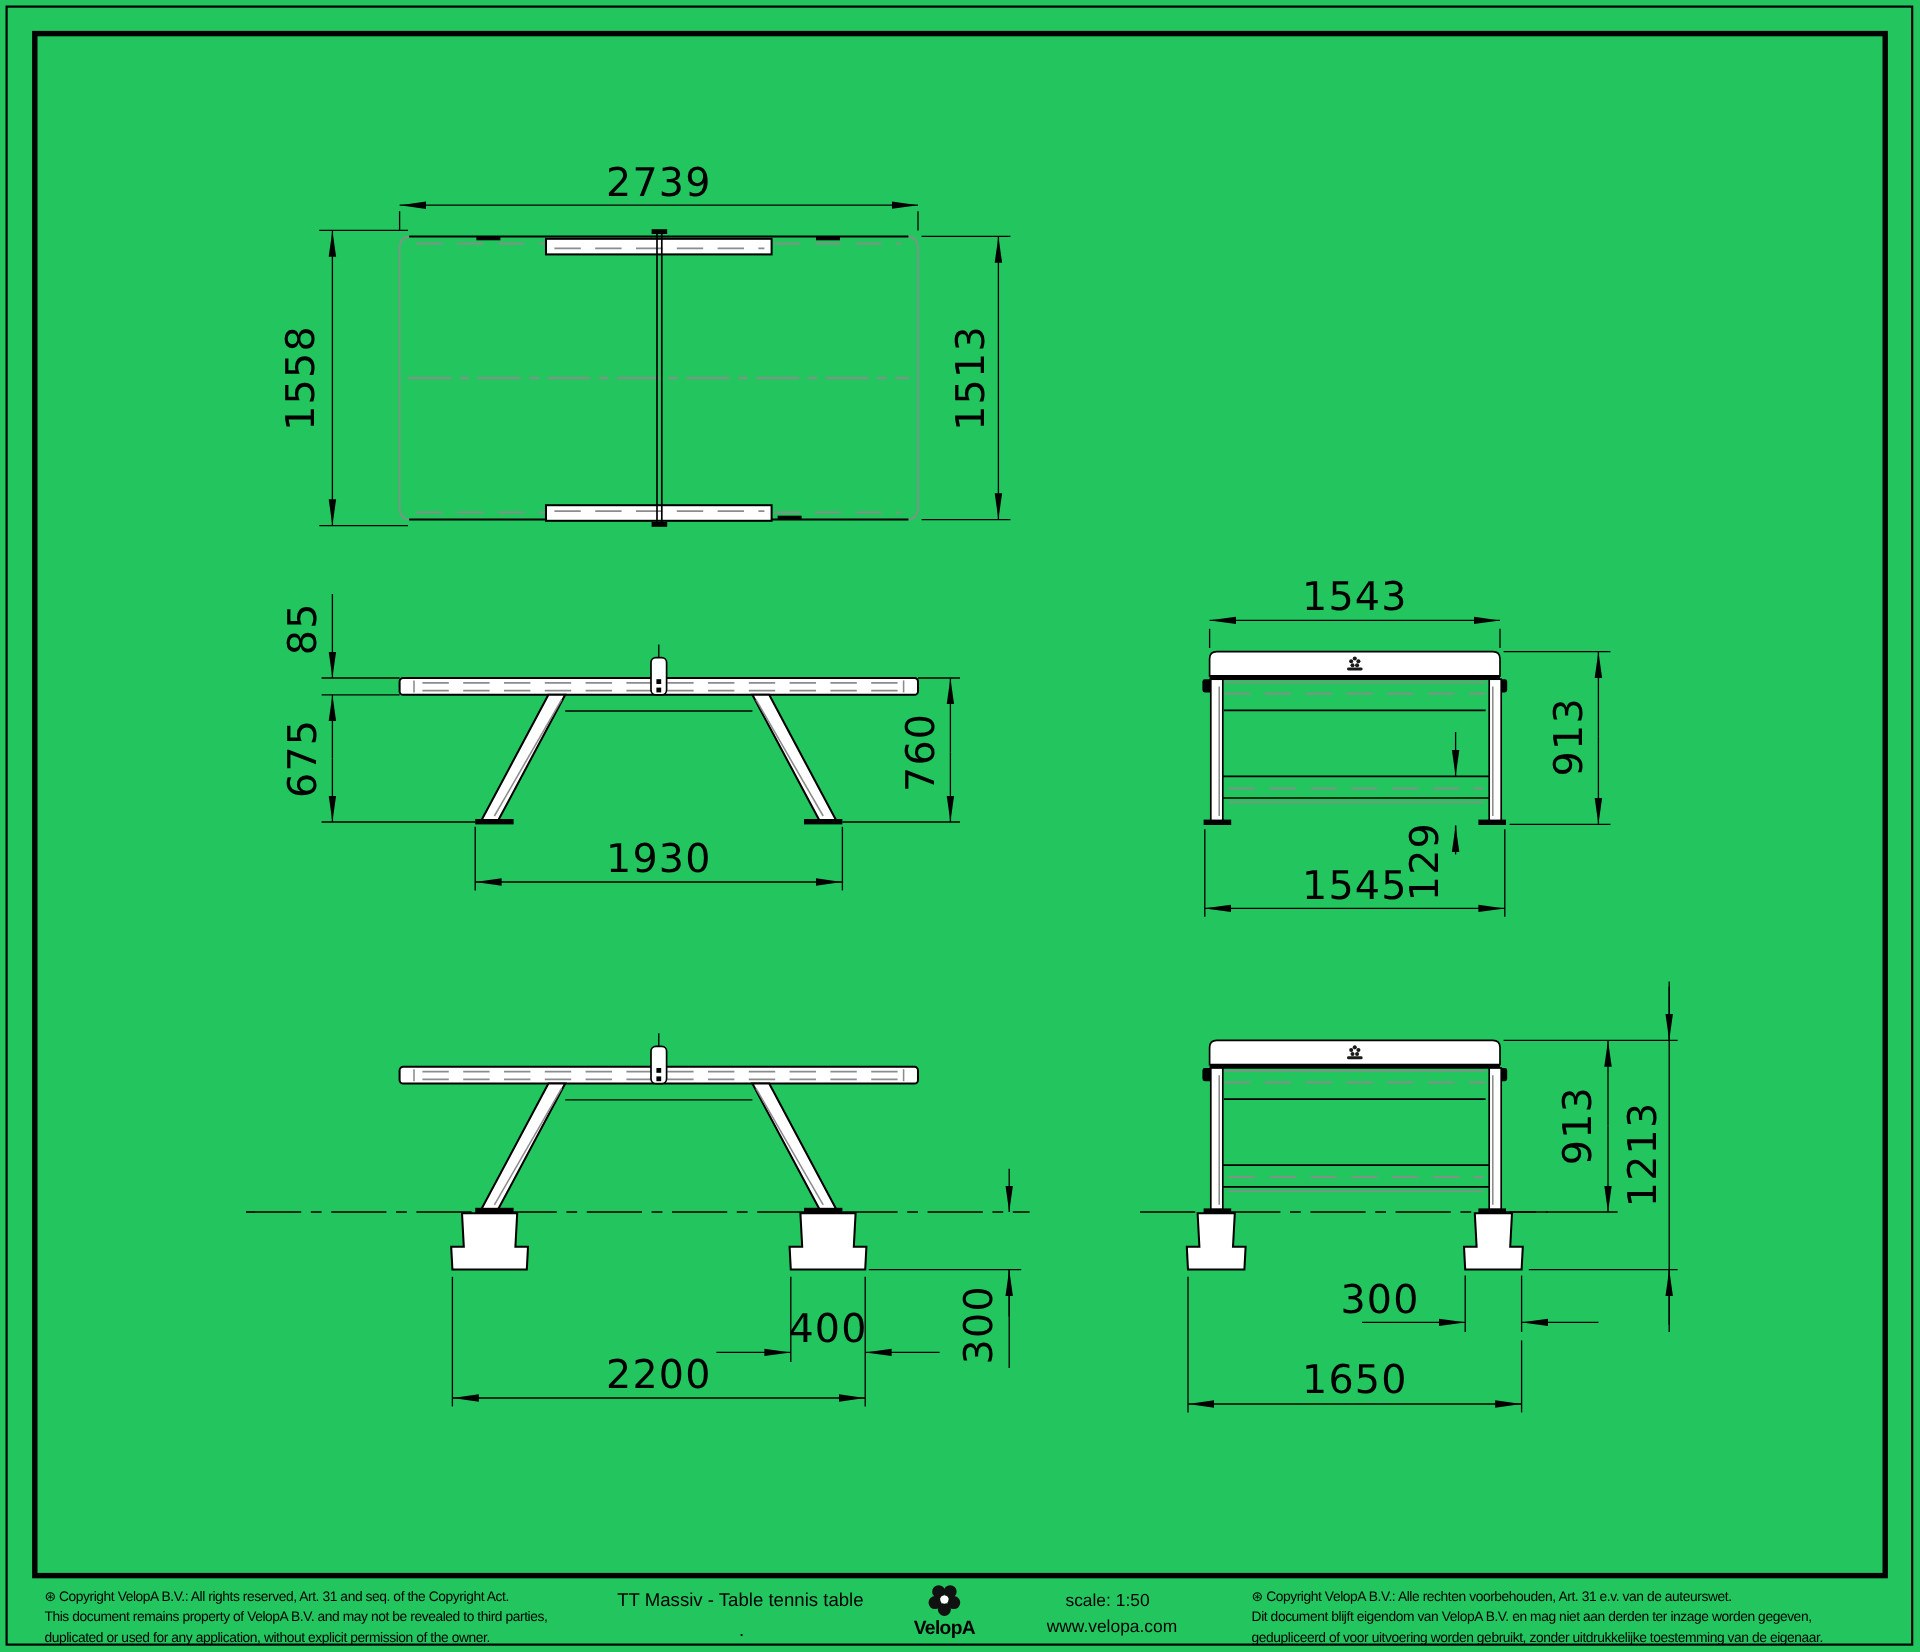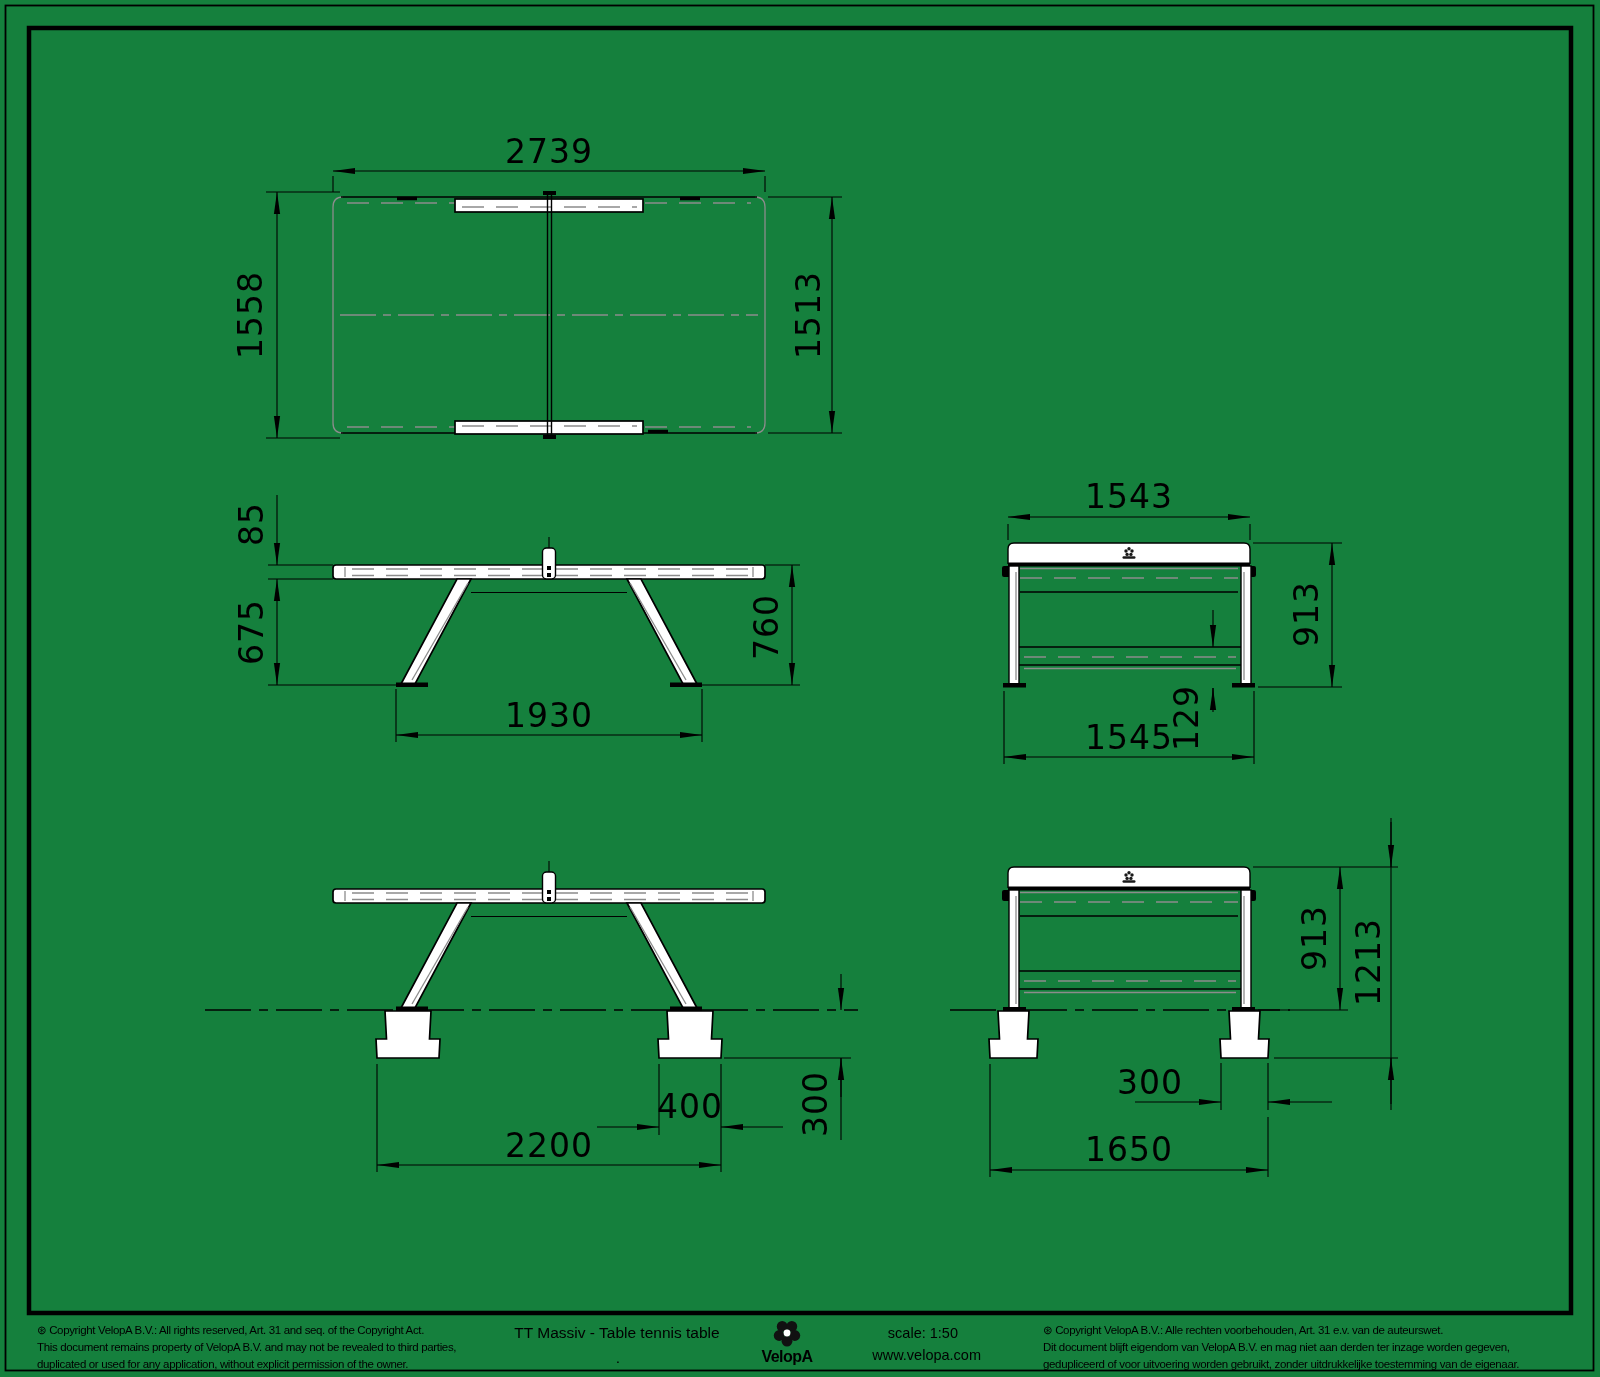--- a/index.html
+++ b/index.html
@@ -1,16 +1,16 @@
 <!DOCTYPE html>
 <html><head>
 <meta charset="utf-8">
 <style>
   html,body { margin:0; padding:0; background:#e8e8e8; }
-  .page { width:1600px; height:1377px; background:#15803d; position:relative; margin:0 auto; }
+  .page { width:1600px; height:1377px; background:#22c55e; position:relative; margin:0 auto; }
   svg { display:block; }
   .thin  { stroke:#000; stroke-width:1.1; fill:none; }
   .obj   { stroke:#000; stroke-width:1.7; fill:none; }
   .objf  { stroke:#000; stroke-width:1.7; fill:#fff; }
   .objf2 { stroke:#000; stroke-width:1.4; fill:#fff; }
   .blk   { fill:#000; stroke:none; }
   .thk   { stroke:#000; stroke-width:4.2; fill:none; }
   .gry   { stroke:#8c8c8c; stroke-width:1.3; fill:none; }
   .gdash { stroke:#8c8c8c; stroke-width:1.5; fill:none; stroke-dasharray:22 12; }
   .cl    { stroke:#8c8c8c; stroke-width:1.5; fill:none; stroke-dasharray:36 7 8 7; }

